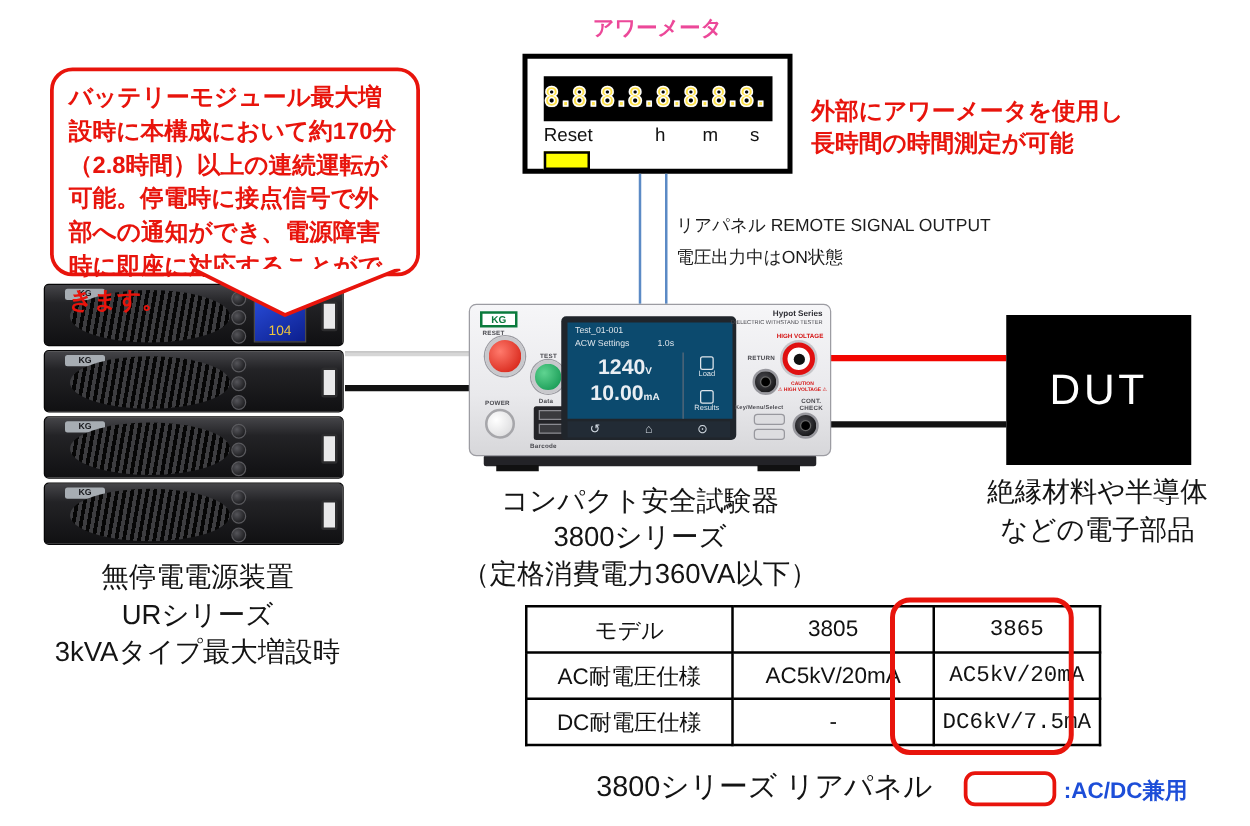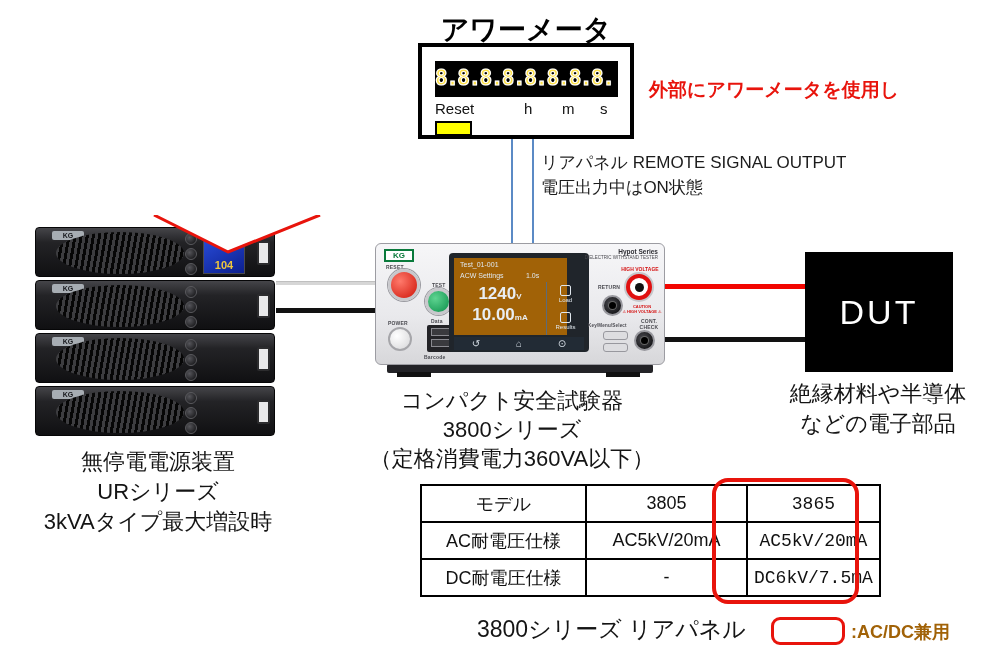--- a/index.html
+++ b/index.html
@@ -20,40 +20,40 @@
     background:linear-gradient(#454549 0%, #232326 30%, #101012 100%);
     border:1px solid #060607; border-radius:4px; }
   .ups-badge { position:absolute; left:16px; top:3px; width:32px; height:9px; background:#a7adb3;
     border-radius:2px; font-size:7px; line-height:9px; text-align:center; color:#15161a; font-weight:700; }
   .ups-grille { position:absolute; left:20px; top:4px; width:128px; height:42px; border-radius:50%;
     background:repeating-linear-gradient(100deg,#060606 0 3px,#3d3d40 3px 6px); }
   .ups-btn { position:absolute; left:149px; width:12px; height:12px; border-radius:50%;
     background:radial-gradient(circle at 35% 35%, #55555a, #0c0c0e); border:1px solid #5a5a5e; }
   .ups-lcd { position:absolute; left:167px; top:4px; width:42px; height:42px;
     background:linear-gradient(150deg,#2b50df 0%, #0c1f8e 100%); border:1px solid #4a4a4e;
-    color:#efc63c; font-size:11px; font-weight:700; display:flex; align-items:flex-end; justify-content:center; padding-bottom:2px; }
+    color:#efc63c; font-size:11px; font-weight:400; display:flex; align-items:flex-end; justify-content:center; padding-bottom:2px; }
   .ups-switch { position:absolute; left:221px; top:13px; width:13px; height:24px; background:#e9e9ea;
     border:2px solid #2c2c2e; border-radius:2px; }
   .ups-caption { left:8px; top:447px; width:300px; text-align:center; font-size:22px;
     line-height:30px; color:#141414; }
 
   
-  .meter-title { left:418px; top:11px; width:216px; text-align:center; font-size:28px; font-weight:600; color:#000000; }
+  .meter-title { left:418px; top:11px; width:216px; text-align:center; font-size:17px; font-weight:600; color:#ec4899; }
   .meter-box { left:418px; top:43px; width:216px; height:96px; border:4px solid #000; background:#fff; }
   .meter-display { position:absolute; left:13px; top:14px; width:183px; height:36px; background:#000;
     color:#fde047; font-family:"DejaVu Sans Mono",monospace; font-weight:700; font-size:21px;
     letter-spacing:-1.5px; line-height:35px; text-align:left;
     -webkit-text-stroke:1.1px #fff; text-shadow:0 0 1px #fff; }
   .meter-sub { position:absolute; top:53px; font-size:15px; color:#111; }
   .meter-btn { position:absolute; left:13px; top:74px; width:37px; height:15px; background:#ffff00; border:2px solid #000; }
 
   
   .note-red { left:649px; top:77px; font-size:19px; font-weight:700; color:#e8140c; line-height:26px; }
   .blue-line { top:139px; width:2px; height:104px; background:#5b8ac5; }
-  .note-black { left:541px; top:150px; font-size:17px; color:#1c1c1c; line-height:25px; }
+  .note-black { left:541px; top:168px; font-size:14px; color:#1c1c1c; line-height:25px; }
 
   
   .wire { z-index:2; }
   .wire-gray  { left:276px; top:281px; width:100px; height:4px; background:#d6d6d6; border-top:1px solid #bfbfbf; }
   .wire-blkL  { left:276px; top:308px; width:100px; height:5px; background:#121212; }
   .wire-red   { left:651px; top:284px; width:154px; height:5px; background:#f20500; }
   .wire-blkR  { left:656px; top:337px; width:149px; height:5px; background:#121212; }
 
   
   .tester { left:375px; top:243px; width:290px; height:122px;
@@ -67,21 +67,21 @@
   .tiny { font-size:5px; color:#4a4a50; font-weight:700; letter-spacing:.2px; }
   .btn-red { left:12px; top:25px; width:32px; height:32px; border-radius:50%;
     background:radial-gradient(circle at 35% 35%, #ff7a6c, #cf1408); border:3px solid #c8c8cc; box-shadow:0 0 0 1px #9a9aa0; }
   .btn-green { left:49px; top:44px; width:27px; height:27px; border-radius:50%;
     background:radial-gradient(circle at 35% 35%, #5fd491, #0a8f49); border:3px solid #c8c8cc; box-shadow:0 0 0 1px #9a9aa0; }
   .btn-white { left:12px; top:83px; width:24px; height:24px; border-radius:50%;
     background:radial-gradient(circle at 35% 35%, #ffffff, #d6d6d8); border:2px solid #a6a6aa; }
   .usb { left:51px; top:81px; width:28px; height:27px; background:#232327; border-radius:2px; padding:3px 4px; }
   .usb i { display:block; width:20px; height:8px; border:1px solid #8a8a90; background:#3a3a3e; margin-bottom:3px; }
   .bezel { left:73px; top:9px; width:140px; height:99px; background:#20252b; border-radius:4px; }
-  .screen { position:absolute; left:5px; top:5px; width:113px; height:77px; background:#a16207; color:#e9eef3; }
+  .screen { position:absolute; left:5px; top:5px; width:132px; height:77px; background:#0c4a6e; color:#e9eef3; }
   .scr-small { position:absolute; font-size:7px; color:#dfe6ec; }
   .scr-num { font-weight:700; font-size:17px; line-height:18px; }
   .scr-unit { font-size:8px; }
   .scr-div { position:absolute; left:92px; top:24px; width:1px; height:53px; background:#5c6b7a; }
   .scr-cell { position:absolute; left:93px; width:37px; text-align:center; font-size:6px; color:#dfe6ec; }
   .scr-ic { display:block; margin:0 auto 1px; width:11px; height:11px; border:1px solid #dfe6ec; border-radius:2px; }
   .iconbar { position:absolute; left:5px; top:84px; width:130px; height:13px; background:#222b35;
     display:flex; justify-content:space-around; align-items:center; color:#d4dce4; font-size:10px; line-height:12px; }
   .series { right:6px; top:4px; text-align:right; color:#2e2e34; }
   .series b { display:block; font-size:6.5px; }
@@ -105,27 +105,28 @@
   .dut-caption { left:758px; top:379px; width:240px; text-align:center; font-size:22px; line-height:30px; color:#141414; }
 
   
   .spec-table { left:420px; top:484px; border-collapse:collapse; }
   .spec-table td { border:2px solid #000; height:37px; text-align:center; font-size:18px; color:#111; padding:0 6px; }
   .c1 { width:165px; } .c2 { width:161px; } .c3 { width:132px;font-family:Liberation Mono, monospace; }
   .tbl-highlight { left:712px; top:478px; width:147px; height:126px; border:4px solid #e8140c;
     border-radius:16px; z-index:5; pointer-events:none; }
   .tbl-caption { left:477px; top:614px; font-size:23px; color:#141414; }
   .legend-box { left:771px; top:617px; width:74px; height:28px; border:3px solid #e8140c; border-radius:9px; }
-  .legend-text { left:851px; top:620px; font-size:18px; font-weight:600; color:#a16207; }
+  .legend-text { left:851px; top:620px; font-size:18px; font-weight:600; color:#1d4ed8; }
 </style>
 </head>
 <body>
 
 <div id="canvas">
 
+  <div class="abs bubble">バッテリーモジュール最大増設時に本構成において約170分（2.8時間）以上の連続運転が可能。停電時に接点信号で外部への通知ができ、電源障害時に即座に対応することができます。</div>
   <svg class="abs bubble-tail" width="180" height="42">
     <path d="M6,0 L80,37 L172,0" fill="#ffffff" stroke="#e8140c" stroke-width="3" stroke-linejoin="round"></path>
   </svg>
 
   <div class="abs ups">
     <div class="ups-unit">
       <span class="ups-badge">KG</span>
       <span class="ups-grille"></span>
       <span class="ups-btn" style="top:5px"></span>
       <span class="ups-btn" style="top:20px"></span>
@@ -169,20 +170,21 @@
     <div class="meter-display">8.8.8.8.8.8.8.8.</div>
     <span class="meter-sub" style="left:13px">Reset</span>
     <span class="meter-sub" style="left:102px">h</span>
     <span class="meter-sub" style="left:140px">m</span>
     <span class="meter-sub" style="left:178px">s</span>
     <span class="meter-btn"></span>
   </div>
 
   <div class="abs note-red">
     <div>外部にアワーメータを使用し</div>
+    <div>長時間の時間測定が可能</div>
   </div>
   <div class="abs blue-line" style="left:511px"></div>
   <div class="abs blue-line" style="left:532px"></div>
   <div class="abs note-black">
     <div>リアパネル REMOTE SIGNAL OUTPUT</div>
     <div>電圧出力中はON状態</div>
   </div>
 
   <div class="abs wire wire-gray"></div>
   <div class="abs wire wire-blkL"></div>

